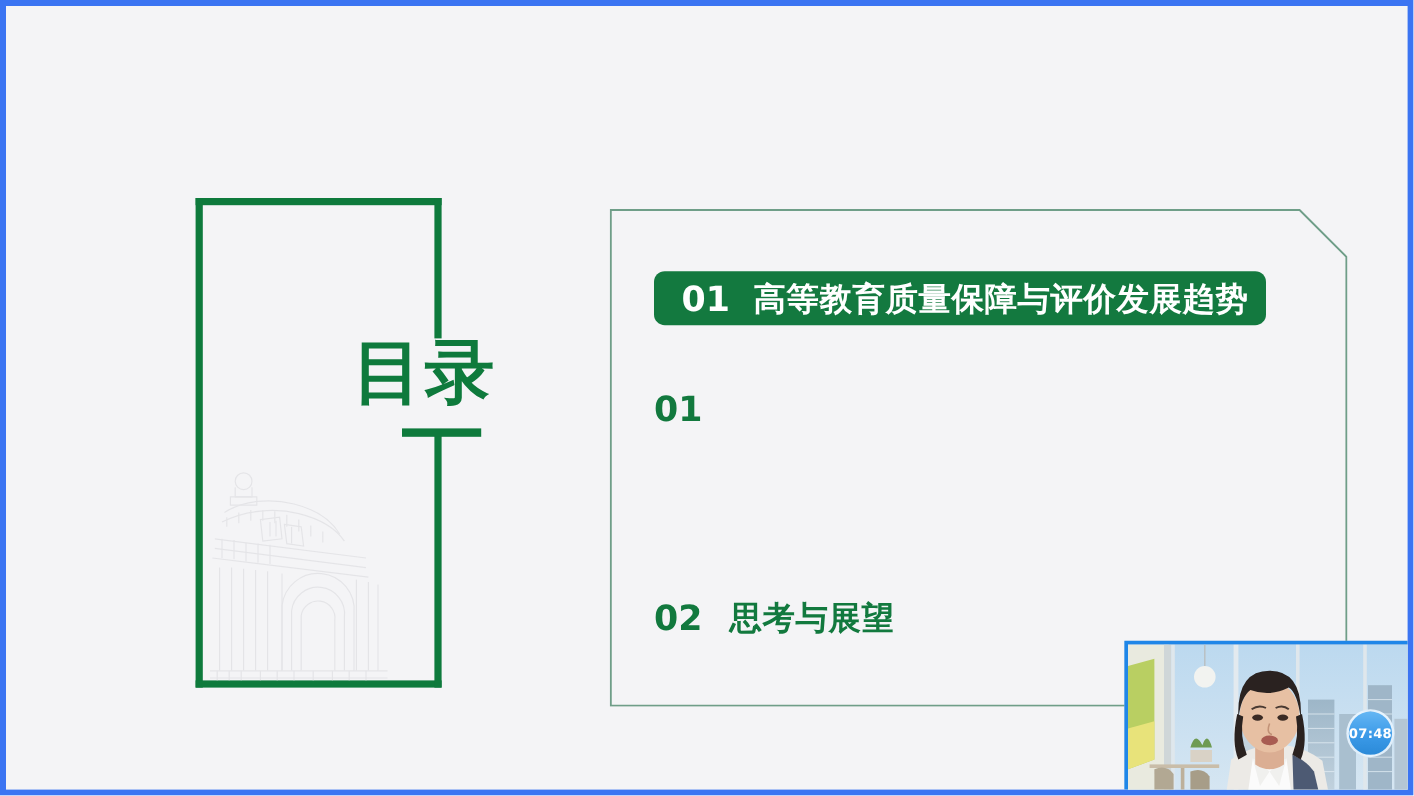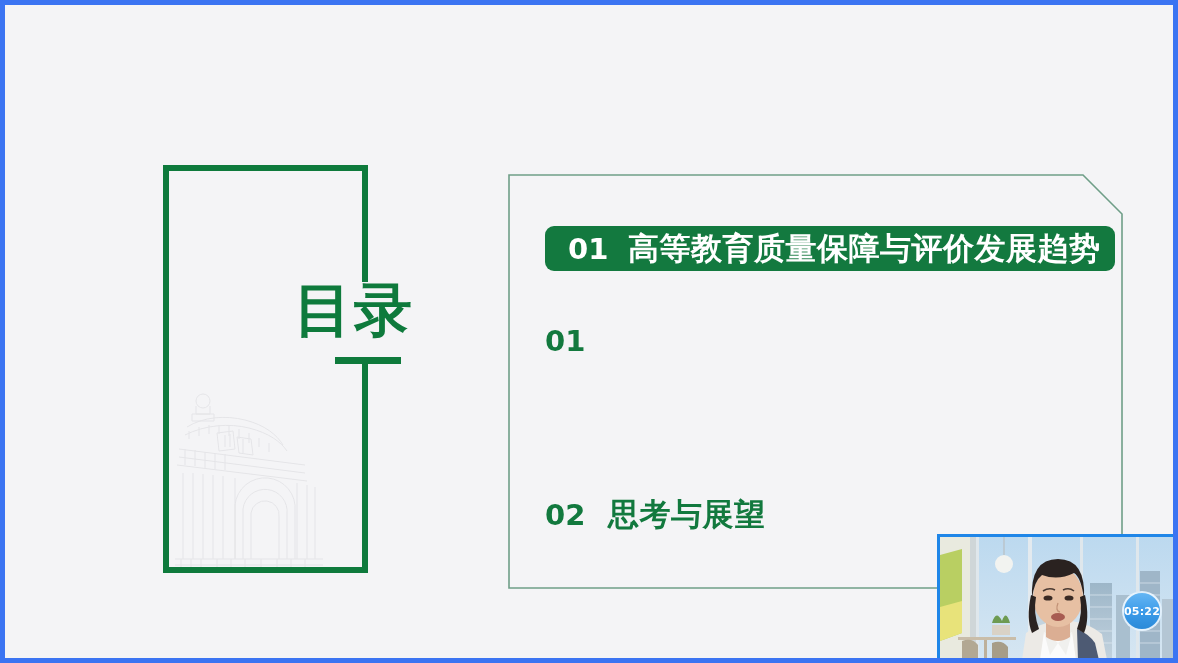--- a/index.html
+++ b/index.html
@@ -126,21 +126,21 @@
     white-space: nowrap;
   }
   .toc-item .num {
     font-size: 29px;
     font-weight: 700;
     color: #12793e;
     width: 63px;
     font-family: "DejaVu Sans", "Liberation Sans", sans-serif;
   }
   .toc-item .label {
-    font-size: 31px;
+    font-size: 27px;
     font-weight: 700;
     color: #12793e;
     letter-spacing: 0.5px;
     font-family: "DejaVu Sans", "Liberation Sans", sans-serif;
   }
   .toc-item.active {
     background: #13793f;
     border-radius: 9px;
     padding: 0 14px 0 23px;
     left: 37px;
@@ -343,17 +343,17 @@
 
           <path d="M103 54 q6 -4 12 -1" stroke="#4a3a32" stroke-width="1.6" fill="none"></path>
           <path d="M123 53 q6 -3 11 1" stroke="#4a3a32" stroke-width="1.6" fill="none"></path>
           <ellipse cx="108" cy="61" rx="4.5" ry="2.6" fill="#3a2a24"></ellipse>
           <ellipse cx="129" cy="61" rx="4.5" ry="2.6" fill="#3a2a24"></ellipse>
 
           <path d="M118 66 q-3 8 2 9" stroke="#c29277" stroke-width="1.3" fill="none"></path>
           <ellipse cx="118" cy="80" rx="7" ry="4" fill="#a85c52"></ellipse>
         </svg>
       </div>
-      <div class="timer-badge">05:22</div>
+      <div class="timer-badge">07:48</div>
     </div>
 
   </div>
 </div>
 
 </body></html>

